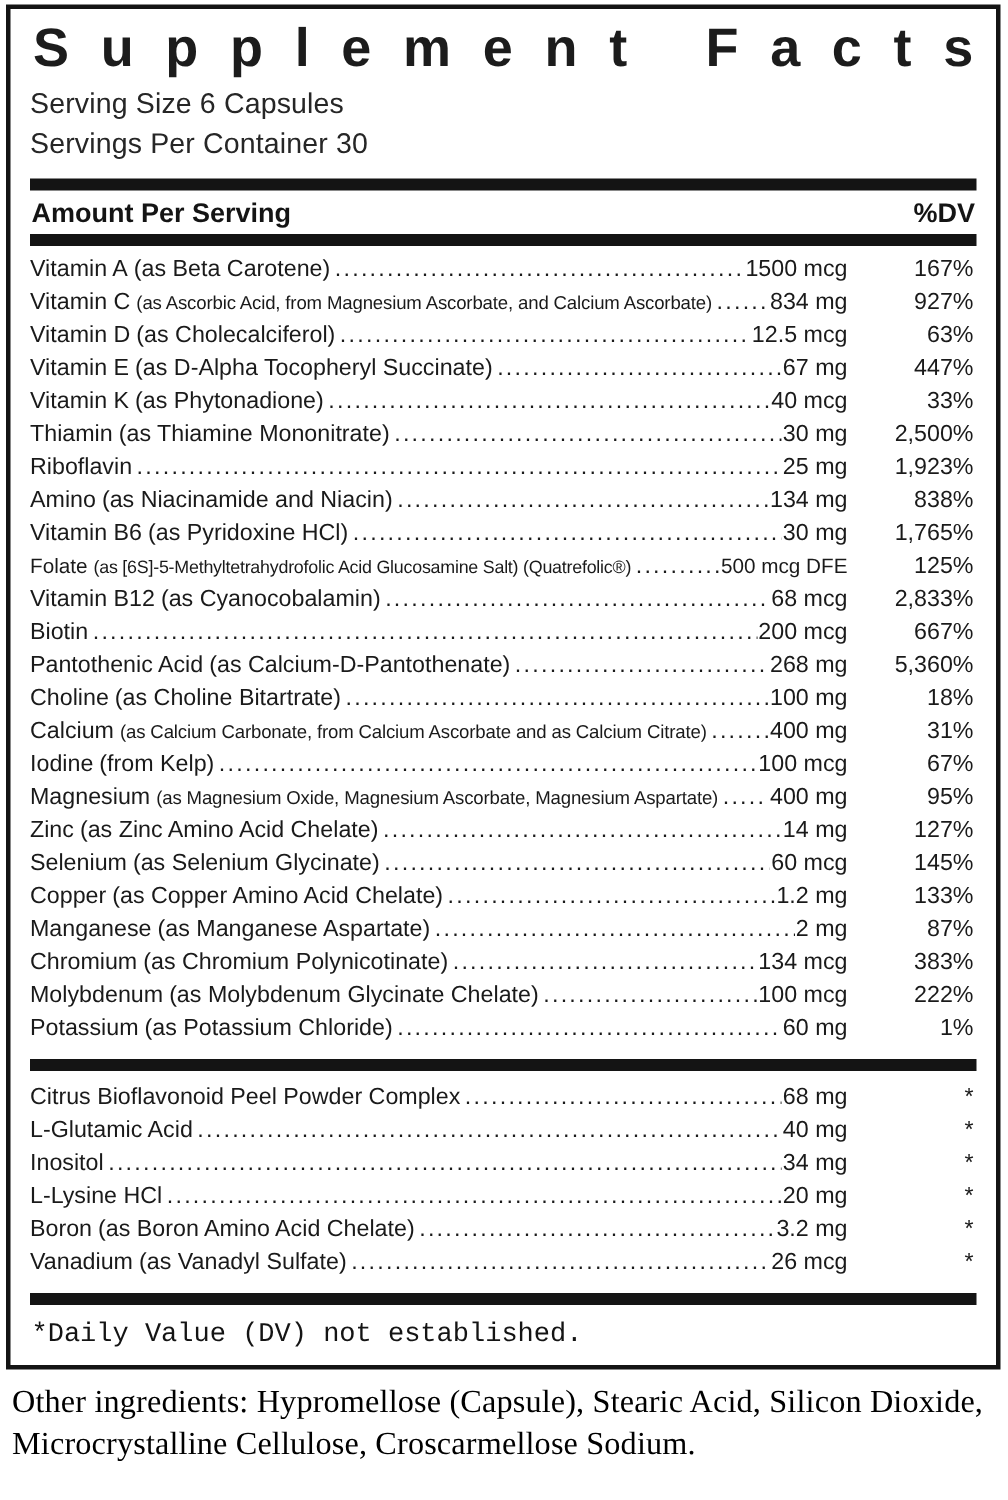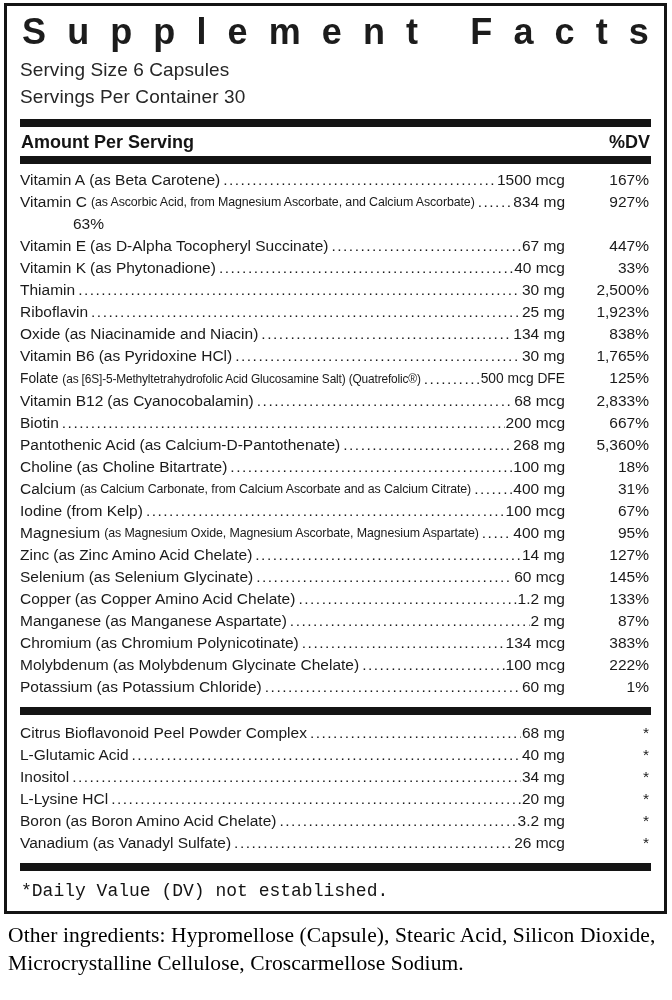--- a/index.html
+++ b/index.html
@@ -99,20 +99,26 @@
     <span class="main">
       <span class="name">Vitamin C</span>
       <span class="detail sm">(as Ascorbic Acid, from Magnesium Ascorbate, and Calcium Ascorbate)</span>
       <span class="dots"></span>
       <span class="amount">834 mg</span>
     </span>
     <span class="dv">927%</span>
   </div>
 
   <div class="row">
+    <span class="main">
+      <span class="name">Vitamin D</span>
+      <span class="detail">(as Cholecalciferol)</span>
+      <span class="dots"></span>
+      <span class="amount">12.5 mcg</span>
+    </span>
     <span class="dv">63%</span>
   </div>
 
   <div class="row">
     <span class="main">
       <span class="name">Vitamin E</span>
       <span class="detail">(as D-Alpha Tocopheryl Succinate)</span>
       <span class="dots"></span>
       <span class="amount">67 mg</span>
     </span>
@@ -125,39 +131,40 @@
       <span class="detail">(as Phytonadione)</span>
       <span class="dots"></span>
       <span class="amount">40 mcg</span>
     </span>
     <span class="dv">33%</span>
   </div>
 
   <div class="row">
     <span class="main">
       <span class="name">Thiamin</span>
+      <span class="detail">(as Thiamine Mononitrate)</span>
       <span class="dots"></span>
       <span class="amount">30 mg</span>
     </span>
     <span class="dv">2,500%</span>
   </div>
 
   <div class="row">
     <span class="main">
       <span class="name">Riboflavin</span>
 
       <span class="dots"></span>
       <span class="amount">25 mg</span>
     </span>
     <span class="dv">1,923%</span>
   </div>
 
   <div class="row">
     <span class="main">
-      <span class="name">Oxide</span>
+      <span class="name">Amino</span>
       <span class="detail">(as Niacinamide and Niacin)</span>
       <span class="dots"></span>
       <span class="amount">134 mg</span>
     </span>
     <span class="dv">838%</span>
   </div>
 
   <div class="row">
     <span class="main">
       <span class="name">Vitamin B6</span>

